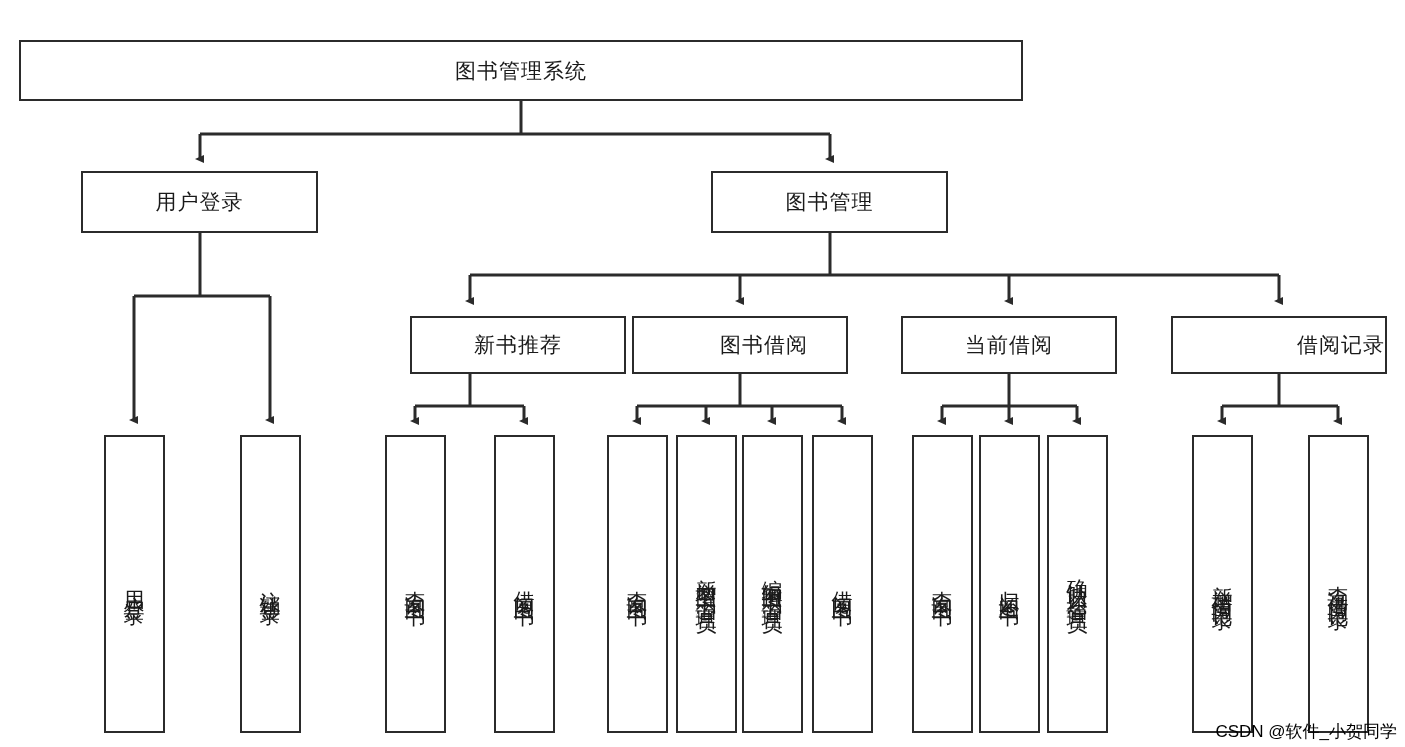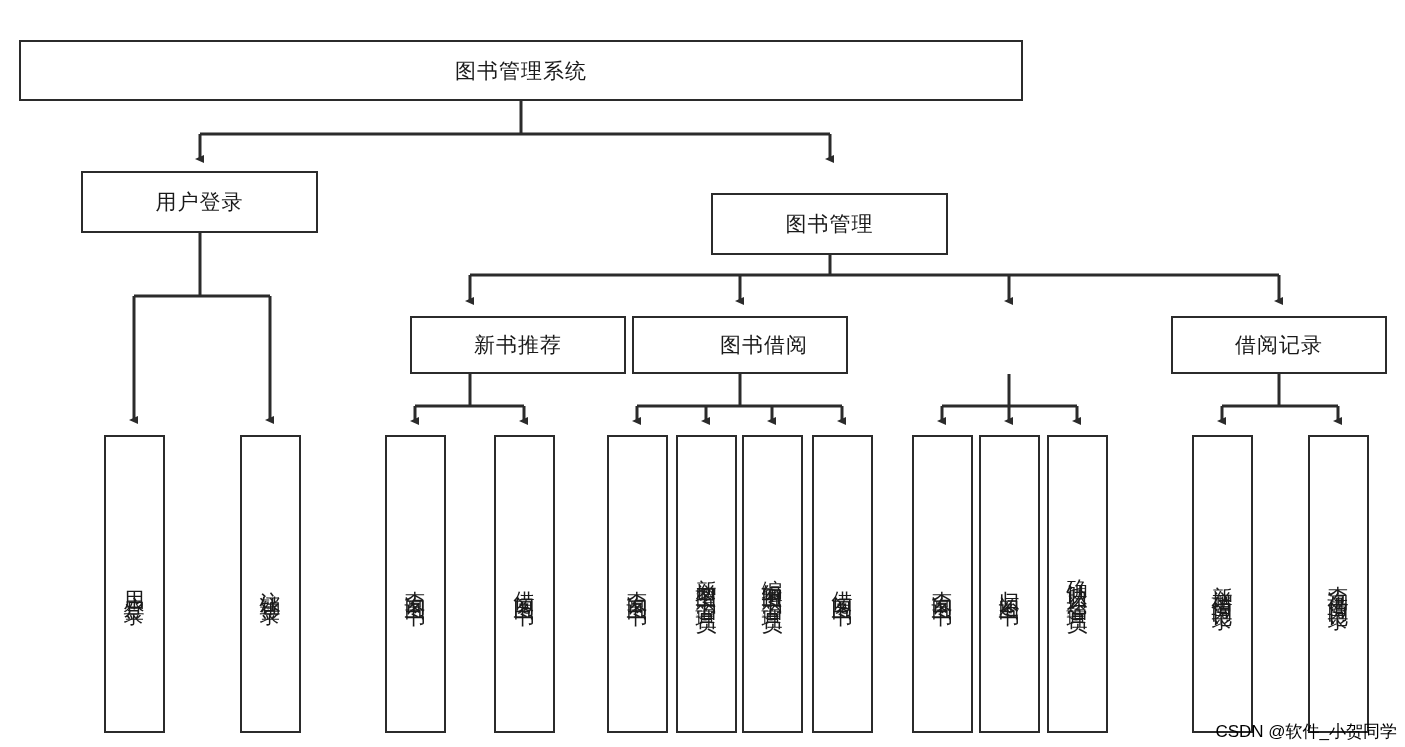--- a/index.html
+++ b/index.html
@@ -118,31 +118,34 @@
     </g>
   </svg>
 
   <div class="node horiz" style="left:19px; top:14px; width:1004px; height:61px;margin-top:26px;">
     <span>图书管理系统</span>
   </div>
 
   <div class="node horiz" style="left:81px; top:171px; width:237px; height:62px;">
     <span>用户登录</span>
   </div>
-  <div class="node horiz" style="left:711px; top:171px; width:237px; height:62px;margin-top:22px;">
+  <div class="node horiz" style="left:711px; top:171px; width:237px; height:62px;">
     <span>图书管理</span>
   </div>
 
   <div class="node horiz" style="left:362px; top:316px; width:216px; height:58px;margin-left:48px;">
     <span>新书推荐</span>
   </div>
   <div class="node horiz" style="left:632px; top:316px; width:216px; height:58px;padding-left:48px;">
     <span>图书借阅</span>
   </div>
-  <div class="node horiz" style="left:1171px; top:316px; width:216px; height:58px;">
+  <div class="node horiz" style="left:901px; top:316px; width:216px; height:58px;">
+    <span>当前借阅</span>
+  </div>
+  <div class="node horiz" style="left:1171px; top:316px; width:216px; height:58px;justify-content:flex-end;">
     <span>借阅记录</span>
   </div>
 
   <div class="node vert" style="left:104px; top:435px; width:61px; height:298px;">
     <span class="vtext">用户登录</span>
   </div>
   <div class="node vert" style="left:240px; top:435px; width:61px; height:298px;">
     <span class="vtext">注销登录</span>
   </div>
 

